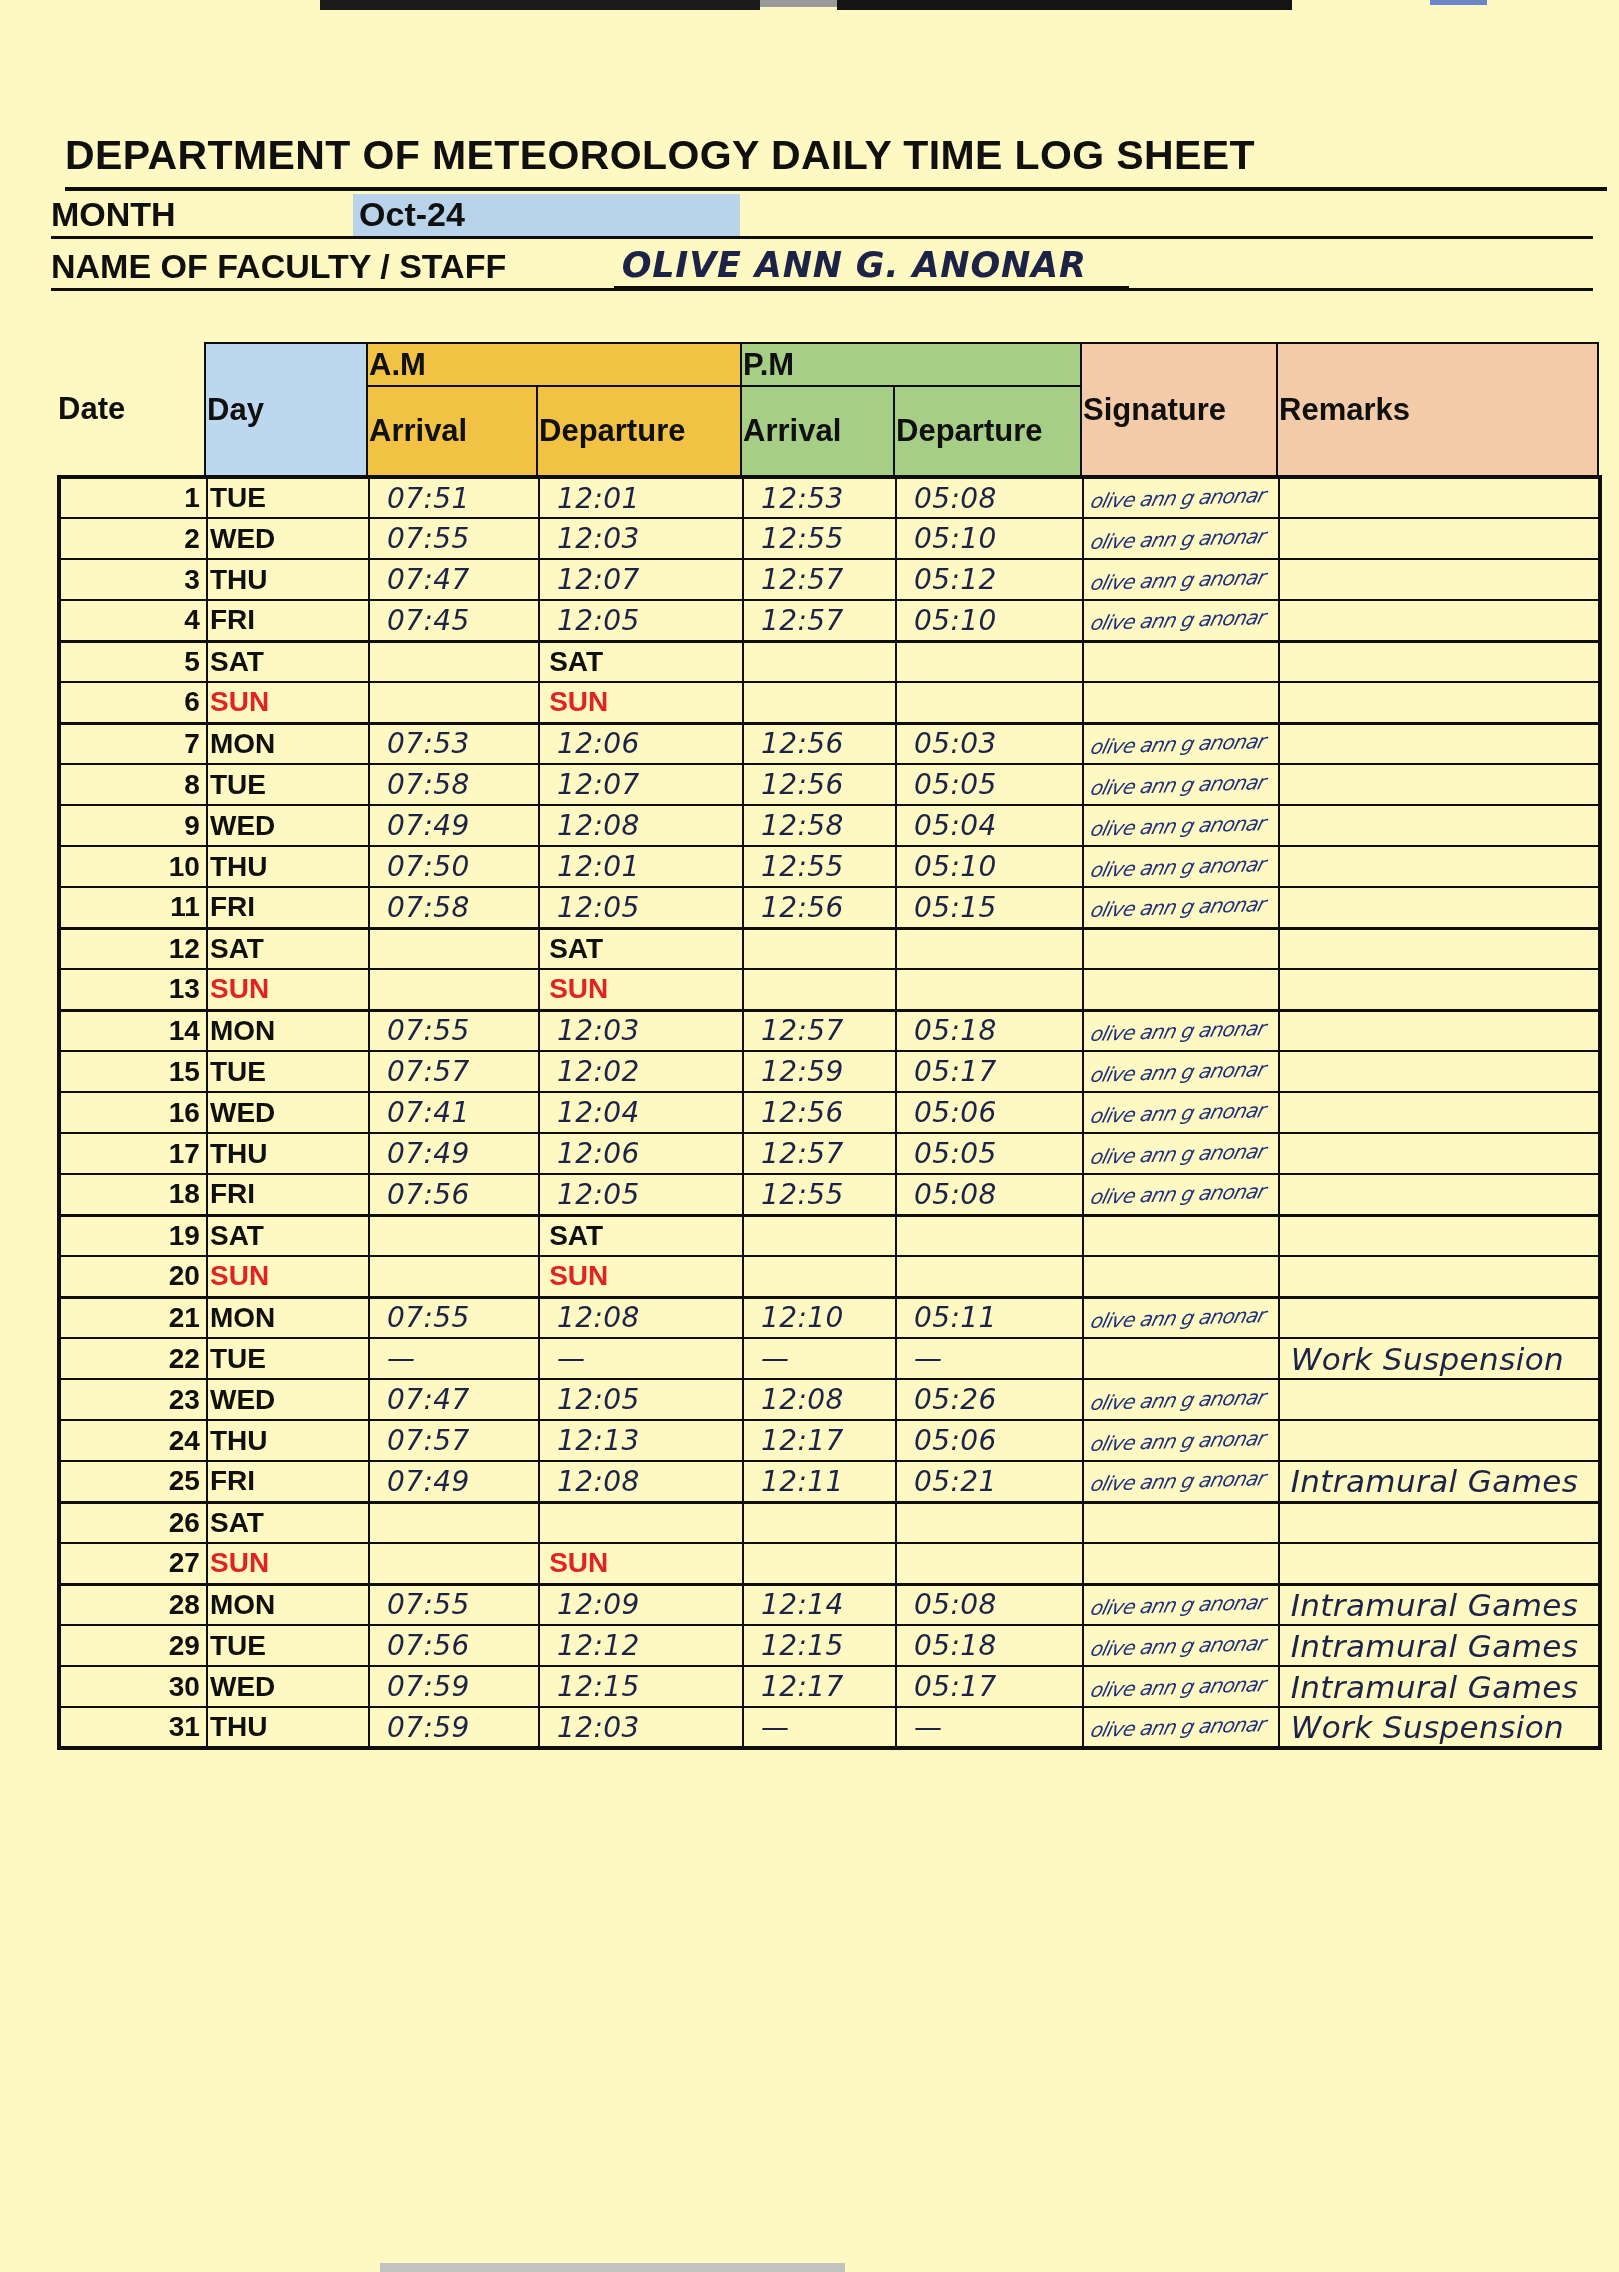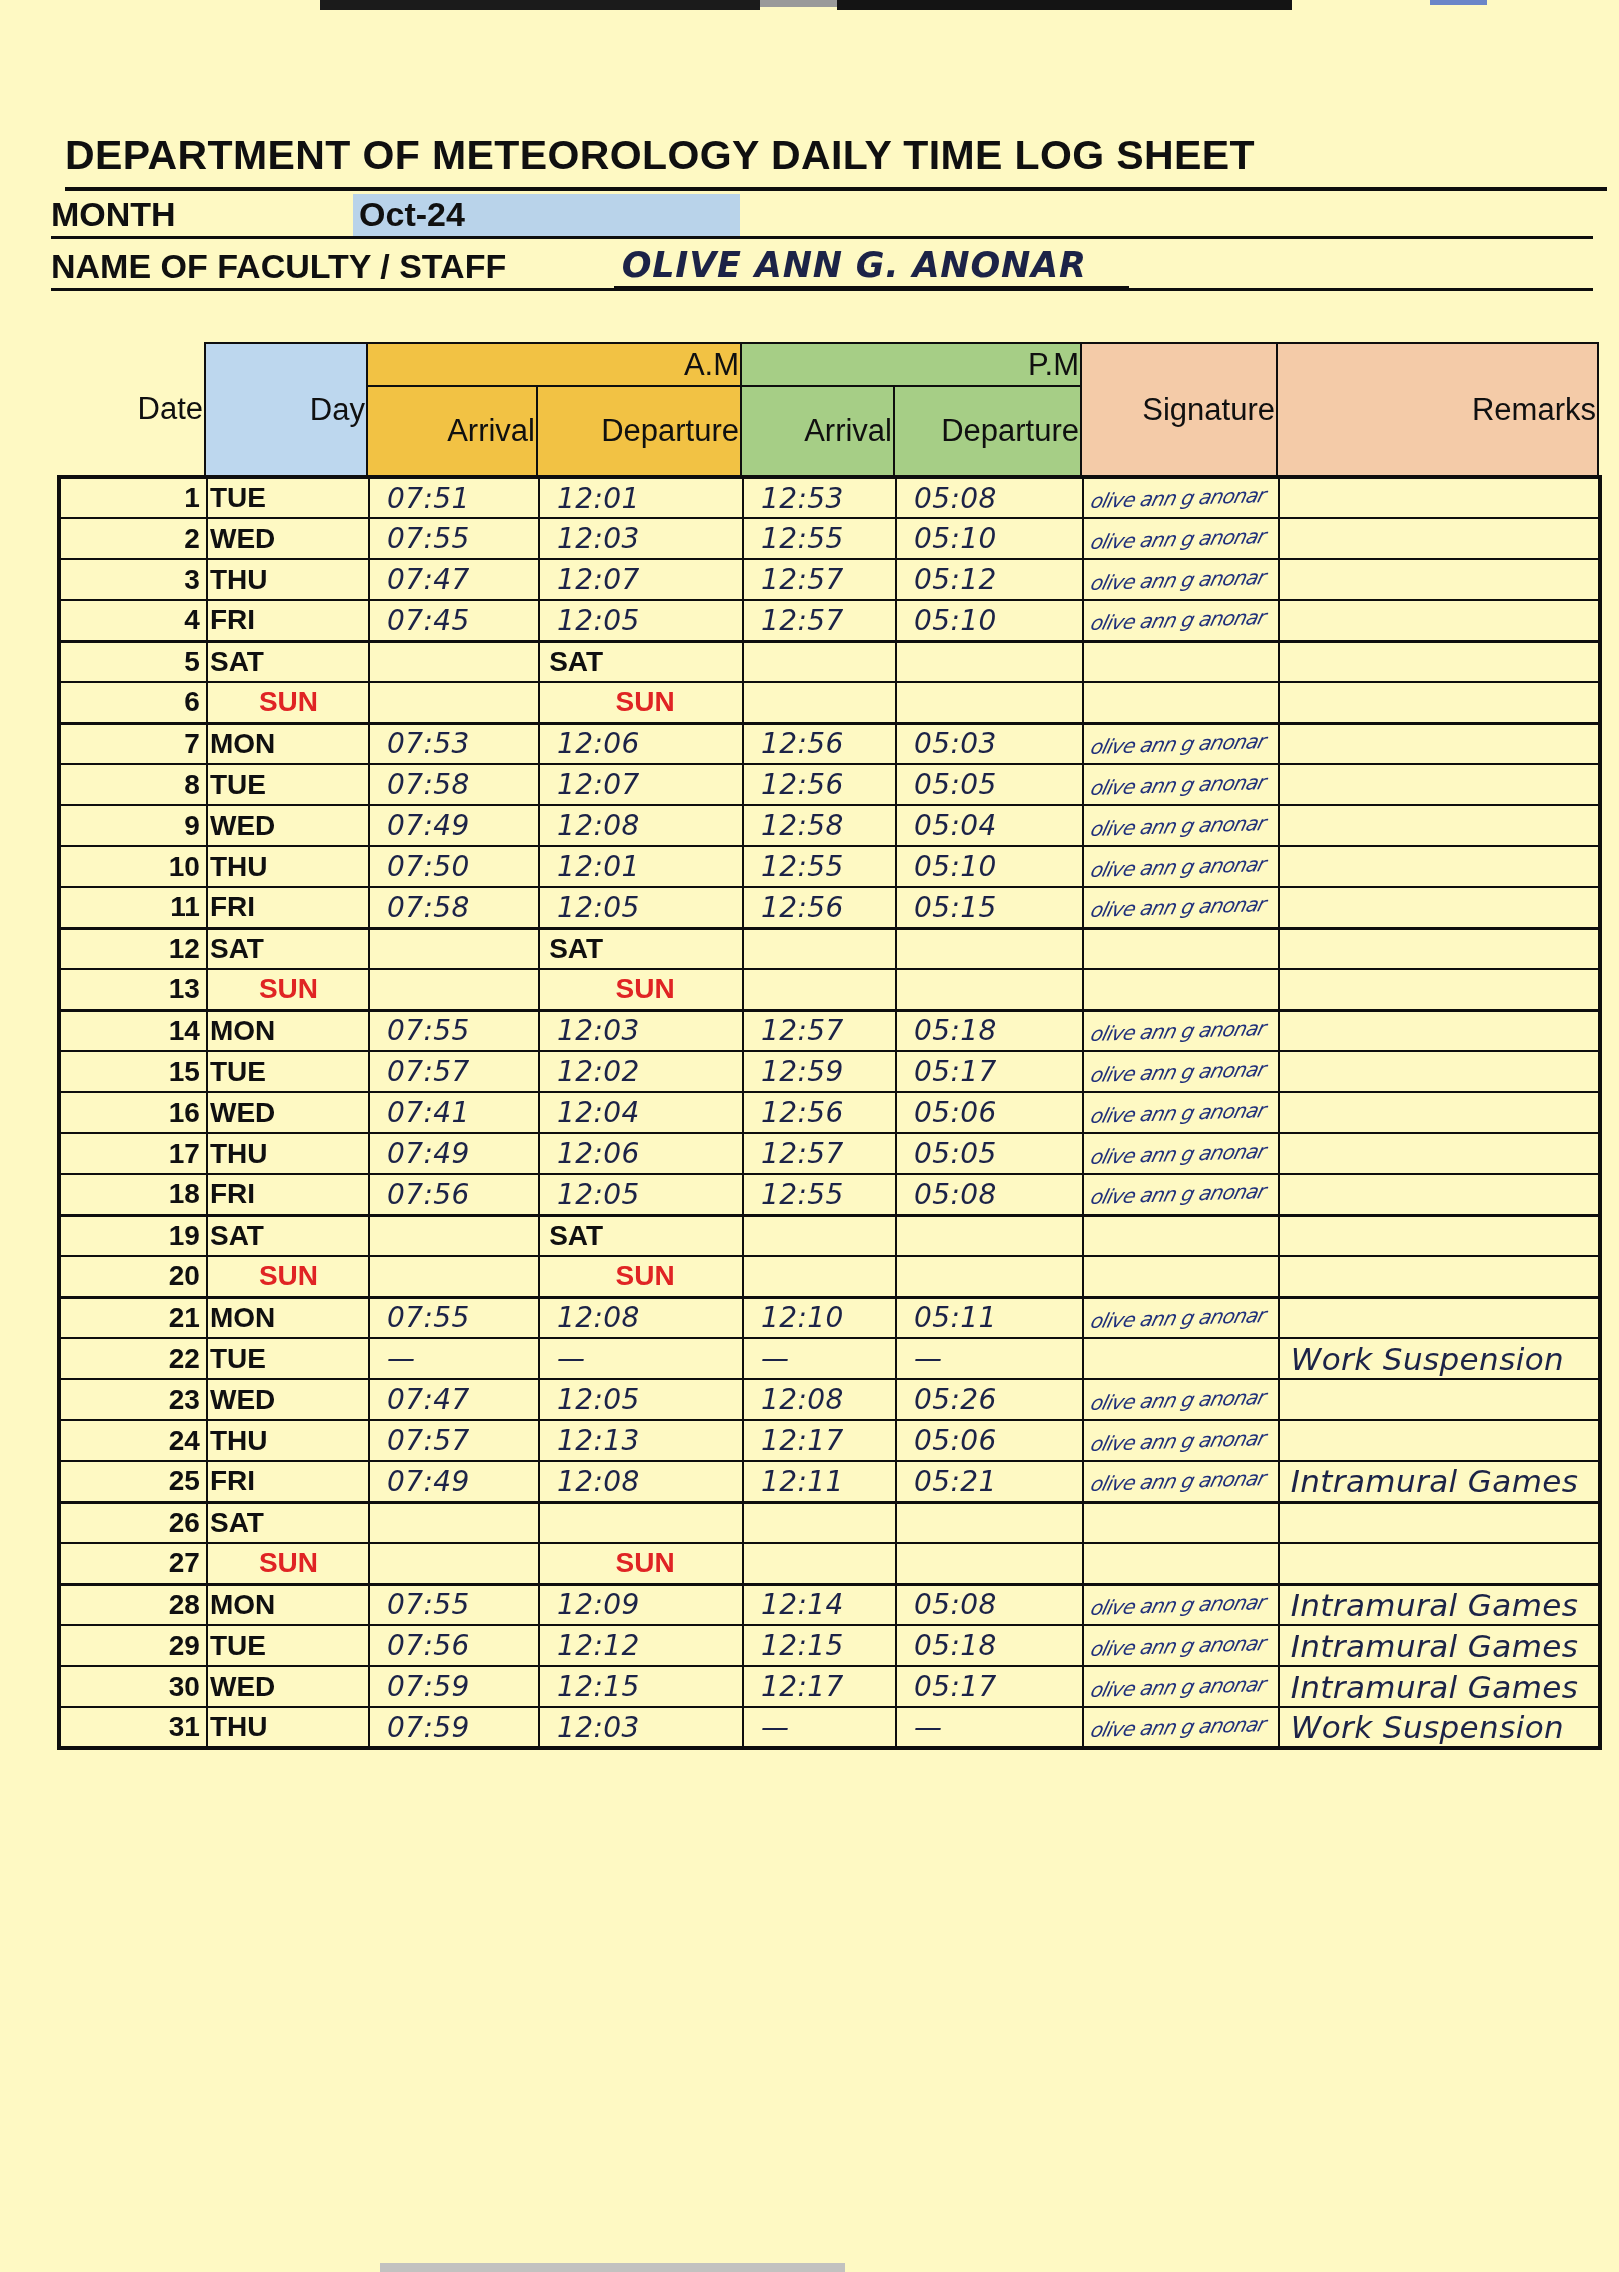--- a/index.html
+++ b/index.html
@@ -40,42 +40,42 @@
     font-size: 35px; letter-spacing: 0.8px; color: var(--ink, #1C2347);
     border-bottom: 2.3px solid #0e0e0e; padding: 0 42px 1.5px 7.7px; white-space: nowrap; font-weight: bold;
   }
 
   .log-table { border-collapse: collapse; table-layout: fixed; position: absolute; left: 57px; }
   .header-table { top: 342px; width: 1541px; }
   .body-table   { top: 475px; width: 1541px; border: 4.6px solid #0e0e0e; }
 
   .header-table th {
     border: 2.3px solid #0e0e0e; border-bottom: none;
-    font-weight: normal; text-align: right; vertical-align: middle; font-size: 31px;
+    font-weight: bold; text-align: left; vertical-align: middle; font-size: 31px;
   }
   .h-top { height: 43px; }
   .h-sub { height: 89px; }
   .date-h { border-top: none !important; border-left: none !important; background: transparent; }
   .day-bg  { background: var(--day-header, #BDD7EE); }
   .am-bg   { background: var(--am-header, #F2C244); }
   .pm-bg   { background: var(--pm-header, #A6CE86); }
   .side-bg { background: var(--side-header, #F4CBA8); }
 
   .body-table td {
     border: 2.3px solid #0e0e0e; height: 41px;
     vertical-align: middle; white-space: nowrap; overflow: visible;
   }
   tr.sat td { border-top-width: 3.8px; }
   tr.sun td { border-bottom-width: 3.8px; }
   .printed { font-weight: bold; font-size: 28px; font-family: "Liberation Sans", sans-serif; }
   .date-cell { text-align: right; padding-right: 6.1px; }
   .day-cell  { text-align: left; padding-left: 2px; }
   .time-cell { text-align: left; padding-left: 17px; }
   .time-cell.printed { padding-left: 9.2px; }
-  .red { color: var(--weekend-red, #E02424); text-align: center; }
+  .red { color: var(--weekend-red, #E02424); }
   .hw {
     font-family: "DejaVu Sans", sans-serif; font-style: italic; font-weight: normal;
     font-size: 28px; color: var(--ink, #1C2347); letter-spacing: 0.4px;
   }
   td.remarks-cell { font-size: 31px; padding-left: 10.7px; }
   .sig-cell { padding-left: 7.7px; }
   .sig {
     display: inline-block; font-family: "DejaVu Sans", sans-serif; font-style: italic;
     font-size: 20px; color: var(--sig-ink, #20307A);
     transform: skewX(-16deg) rotate(-2deg); letter-spacing: -0.8px; white-space: nowrap;

